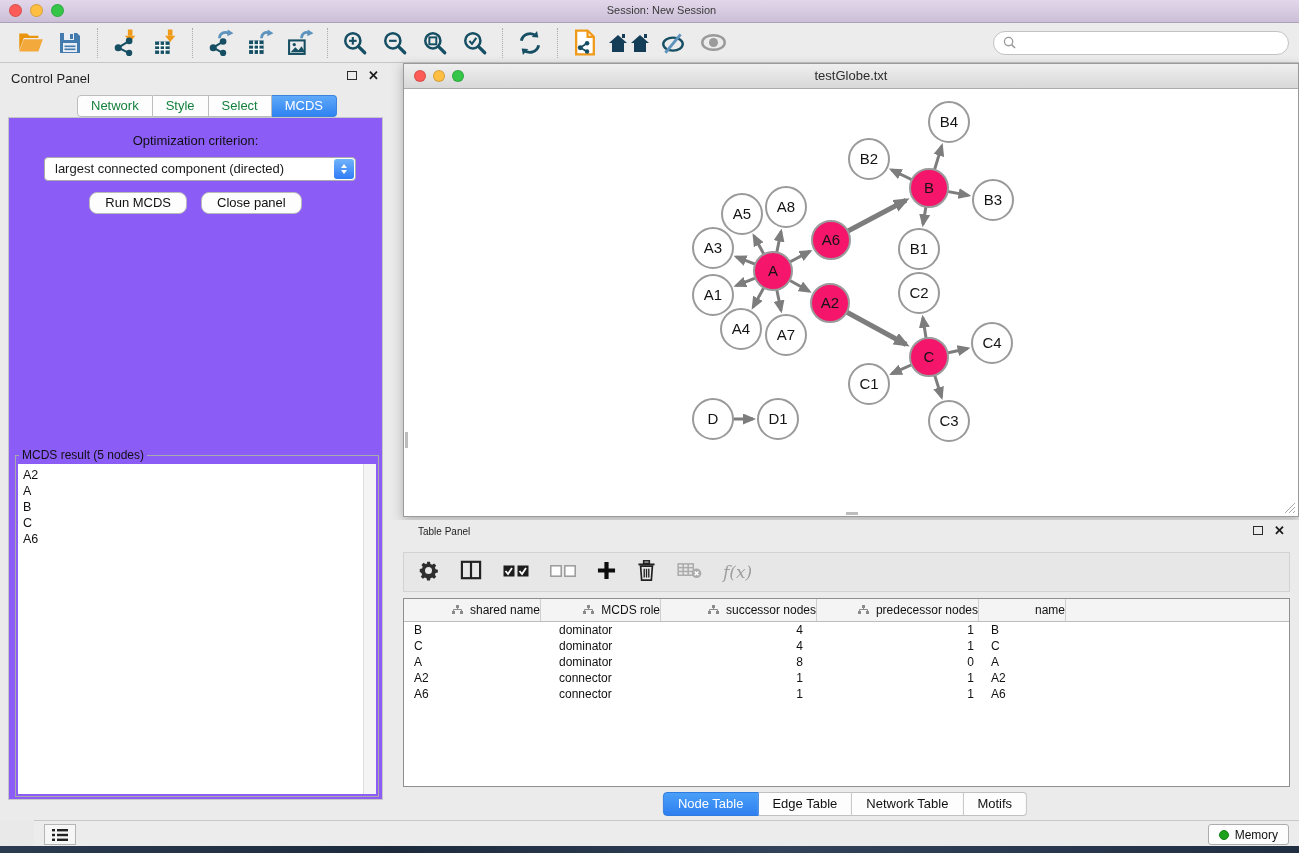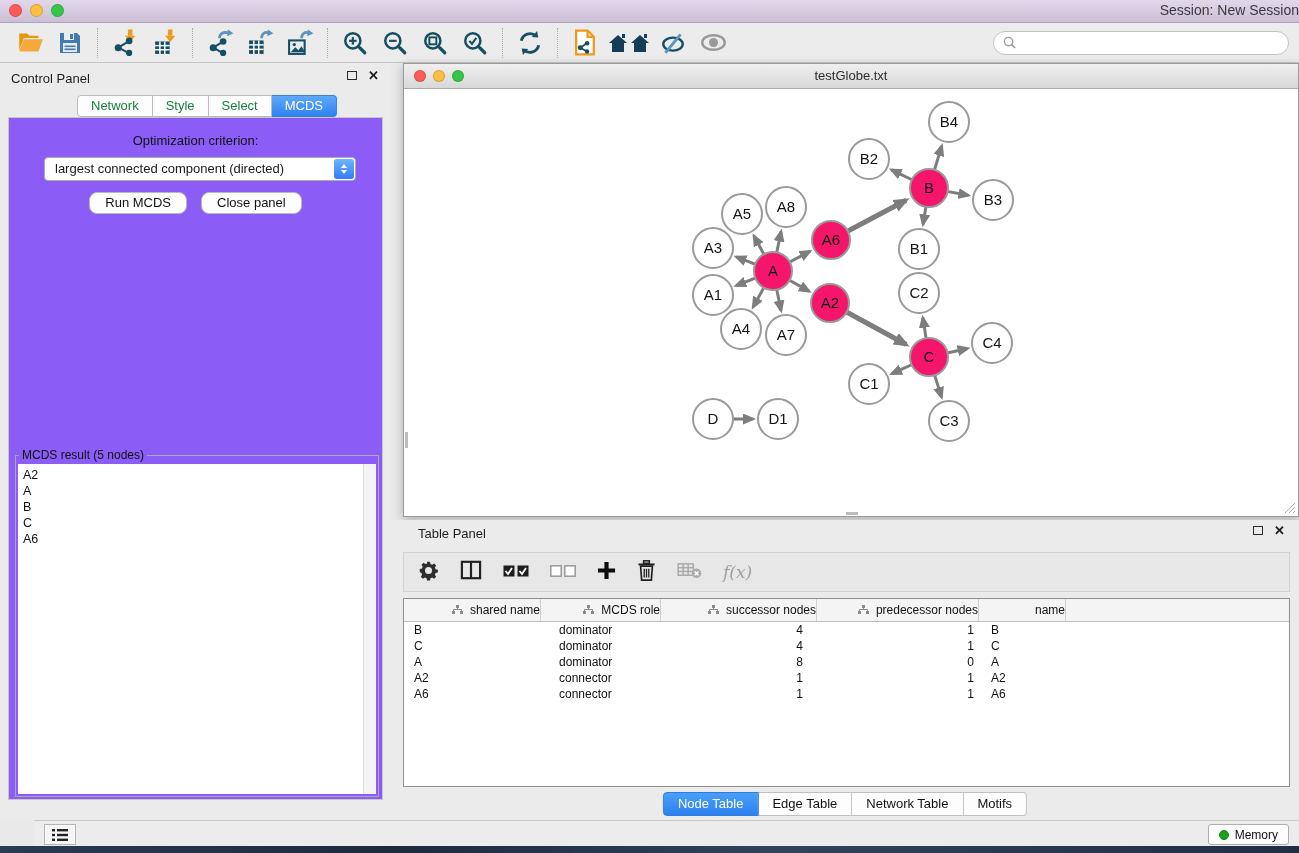--- a/index.html
+++ b/index.html
@@ -5,21 +5,21 @@
   html,body{margin:0;padding:0;}
   .screen{position:relative;width:1299px;height:853px;background:#E9E9E9;
     font-family:"Liberation Sans",sans-serif;overflow:hidden;color:#1a1a1a;}
 
   
   .titlebar{position:absolute;top:0;left:0;right:0;height:22px;
     background:linear-gradient(#E2D7EA,#CBBFD7);border-bottom:1px solid #ADA1BC;}
   .traffic{position:absolute;left:9px;top:4px;display:flex;gap:8px;}
   .light{width:13px;height:13px;border-radius:50%;border:1px solid rgba(0,0,0,.15);box-sizing:border-box;}
   .l-red{background:#FC5B57}.l-yellow{background:#FDBE41}.l-green{background:#35C649}
-  .app-title{text-align:right;font-size:14px;line-height:21px;color:#3a3a3a;margin-left:24px;}
+  .app-title{text-align:center;font-size:11px;line-height:21px;color:#3a3a3a;margin-left:24px;}
 
   
   .toolbar{position:absolute;top:23px;left:0;right:0;height:40px;background:#ECECEC;
     border-bottom:1px solid #C6C6C6;display:flex;align-items:center;padding:0 10px;box-sizing:border-box;}
   .tb-btn{width:40px;height:34px;display:flex;align-items:center;justify-content:center;flex:0 0 auto;}
   .tb-sep{width:0;height:30px;border-left:1px dotted #ABABAB;margin:0 7px;flex:0 0 auto;}
   .search-box{margin-left:auto;width:296px;height:24px;background:#fff;border:1px solid #C2C2C2;
     border-radius:13px;display:flex;align-items:center;padding:0 9px;box-sizing:border-box;}
   .search-box input{border:none;outline:none;flex:1;font-size:12px;background:transparent;
     font-family:"Liberation Sans",sans-serif;margin-left:5px;}
@@ -66,21 +66,21 @@
   .net-traffic{left:10px;top:6px;position:absolute;display:flex;gap:7px;}
   .light.sm{width:12px;height:12px;}
   .net-title{text-align:center;font-size:13px;line-height:23px;color:#2d2d2d;}
   .net-canvas{position:absolute;top:25px;left:1px;right:1px;bottom:1px;background:#fff;overflow:hidden;}
   .net-grip{position:absolute;right:2px;bottom:2px;width:13px;height:13px;}
   .vthumb{position:absolute;left:0;top:343px;width:3px;height:16px;background:#BDBDBD;}
   .hthumb{position:absolute;left:441px;bottom:0;width:12px;height:3px;background:#BDBDBD;}
 
   
   .table-panel{position:absolute;left:391px;right:0;top:457px;bottom:0;background:#EBEBEB;}
-  .tp-title{position:absolute;top:6px;left:27px;font-size:13px;color:#1e1e1e;}
+  .tp-title{position:absolute;top:6px;left:27px;font-size:10px;color:#1e1e1e;}
   .tp-title-icons{right:14px;top:5px;}
   .tp-toolbar{position:absolute;top:32px;left:12px;right:9px;height:40px;background:#E7E7E7;
     border:1px solid #D2D2D2;display:flex;align-items:center;gap:21px;padding-left:14px;box-sizing:border-box;}
   .fx{font-family:"DejaVu Serif",serif;font-style:italic;font-size:17px;color:#9E9E9E;}
   .tp-table{position:absolute;top:78px;left:12px;right:9px;height:189px;background:#fff;
     border:1px solid #8F8F8F;box-sizing:border-box;overflow:hidden;}
   .th-row{display:flex;height:22px;background:#F4F4F4;border-bottom:1px solid #BDBDBD;}
   .th{display:flex;align-items:center;justify-content:flex-end;gap:7px;font-size:12px;color:#111;
     border-right:1px solid #CFCFCF;box-sizing:border-box;}
   .tr{display:flex;height:16px;align-items:center;}

